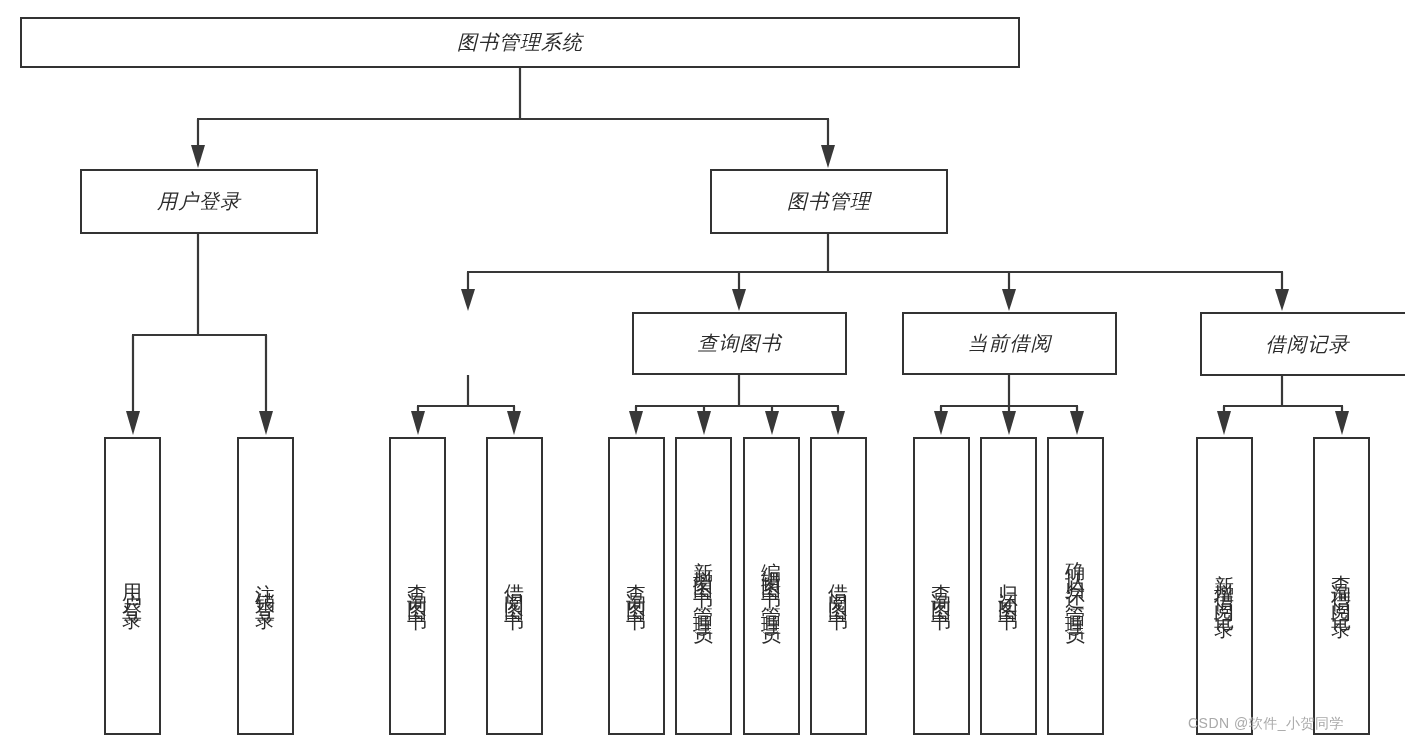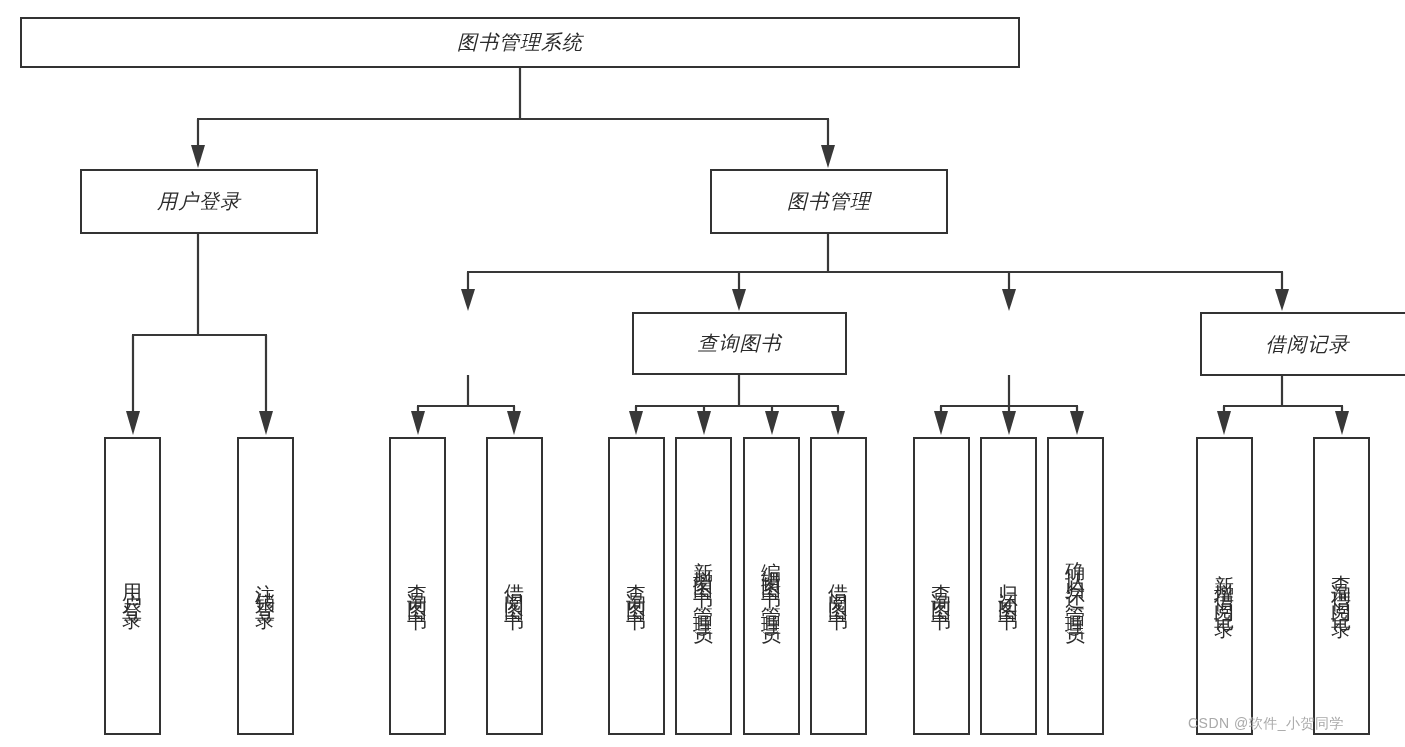--- a/index.html
+++ b/index.html
@@ -114,20 +114,21 @@
       <polygon points="1335,411 1349,411 1342,435"></polygon>
     </g>
   </svg>
 
   <div class="node hbox" id="n-root">图书管理系统</div>
 
   <div class="node hbox" id="n-login">用户登录</div>
   <div class="node hbox" id="n-mgmt">图书管理</div>
 
   <div class="node hbox" id="n-borrow">查询图书</div>
+  <div class="node hbox" id="n-current">当前借阅</div>
   <div class="node hbox" id="n-records">借阅记录</div>
 
   <div class="node vbox" id="l1">用户登录</div>
   <div class="node vbox" id="l2">注销登录</div>
 
   <div class="node vbox" id="l3">查询图书</div>
   <div class="node vbox" id="l4">借阅图书</div>
 
   <div class="node vbox" id="l5">查询图书</div>
   <div class="node vbox" id="l6">新增图书（管理员）</div>

